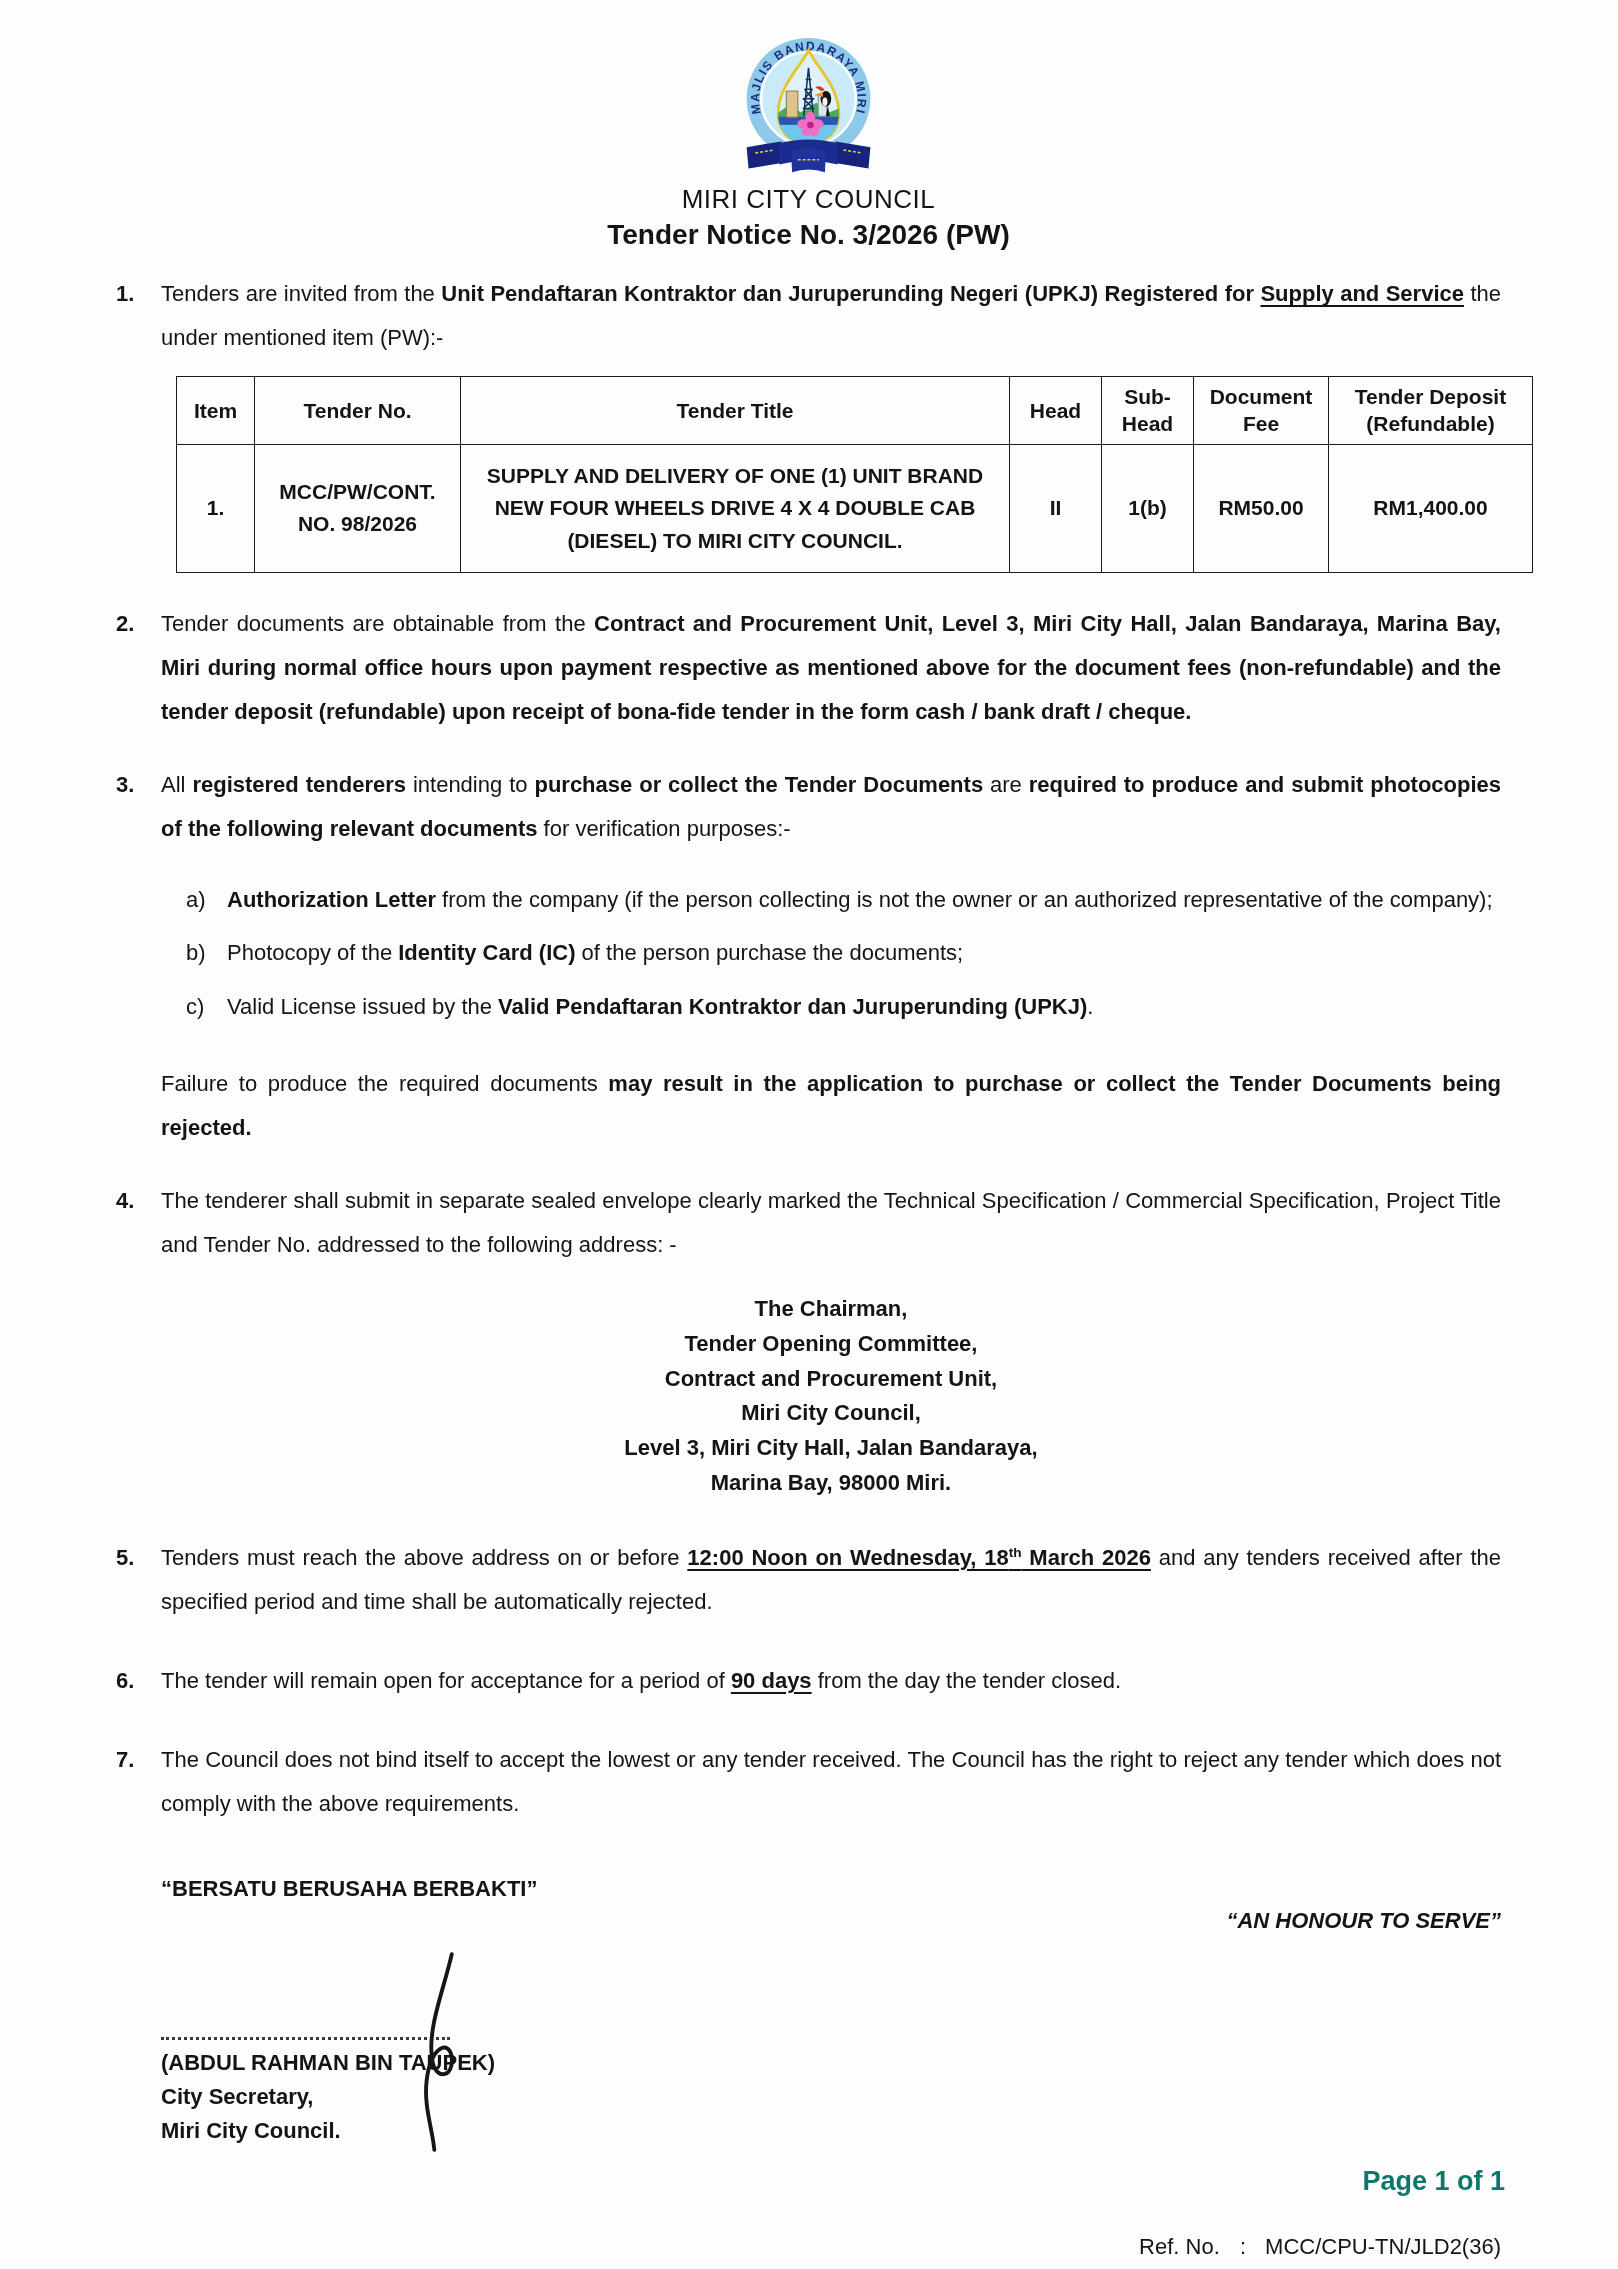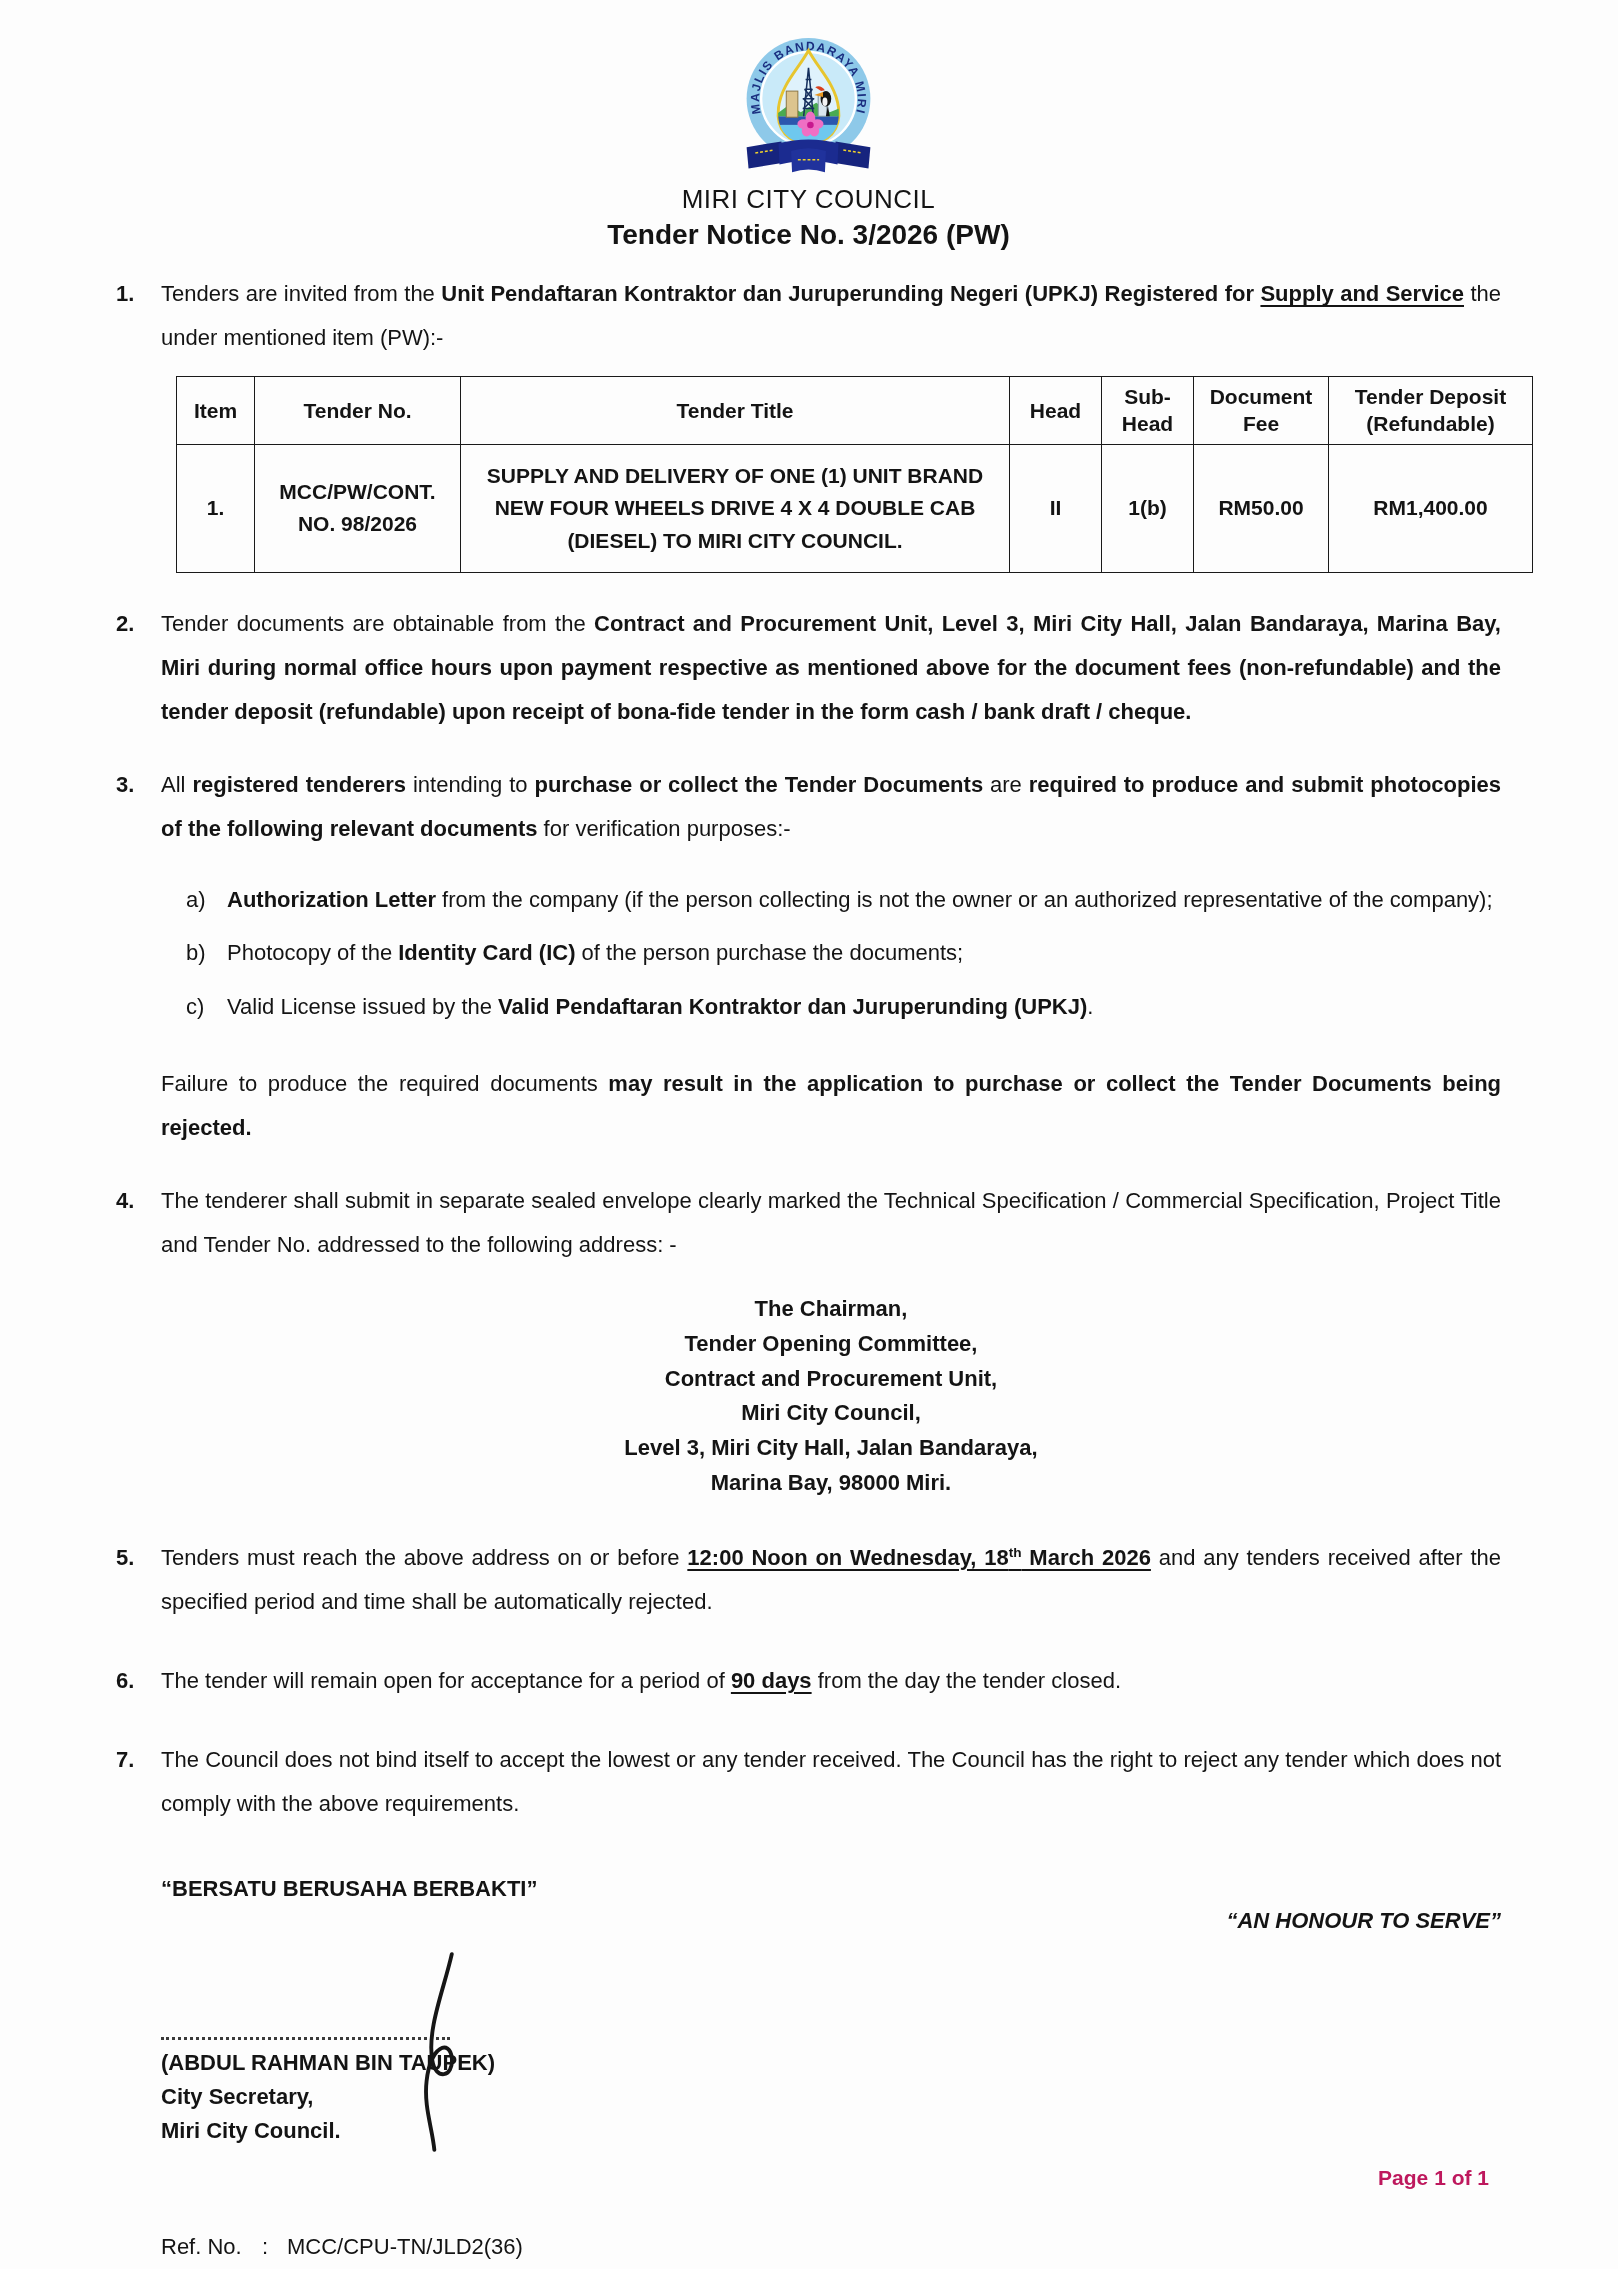--- a/index.html
+++ b/index.html
@@ -71,31 +71,31 @@
   .dotted-line {
     width: 289px;
     height: 0;
     border-bottom: 3.9px dotted #3a3a3a;
     margin-bottom: 5.8px;
   }
   .sig-name, .sig-title, .sig-org { font-weight: bold; line-height: 1.55; }
   .sig-stroke { position: absolute; left: 221px; top: -89px; pointer-events: none; }
   
   .ref-block { margin-top: 80px; margin-left: 45px; line-height: 1.6; }
-  .ref-row { display: flex; }
+  .ref-row { display: flex; justify-content: flex-end; }
   .ref-label { width: 101px; flex: none; }
   .ref-colon { width: 25px; flex: none; }
   
   .page-footer {
     position: absolute;
     top: 2166px;
-    right: 130px;
+    right: 114px;
     font-weight: bold;
-    font-size: 21px;
-    color: #be185d;
+    font-size: 27px;
+    color: #0f766e;
   }
 </style>
 </head>
 <body>
 
 <div class="page">
 
   <div class="header">
     <div class="logo-wrap">
       <svg width="167" height="147" viewBox="0 0 172 152" style="font-size:22.5px">

